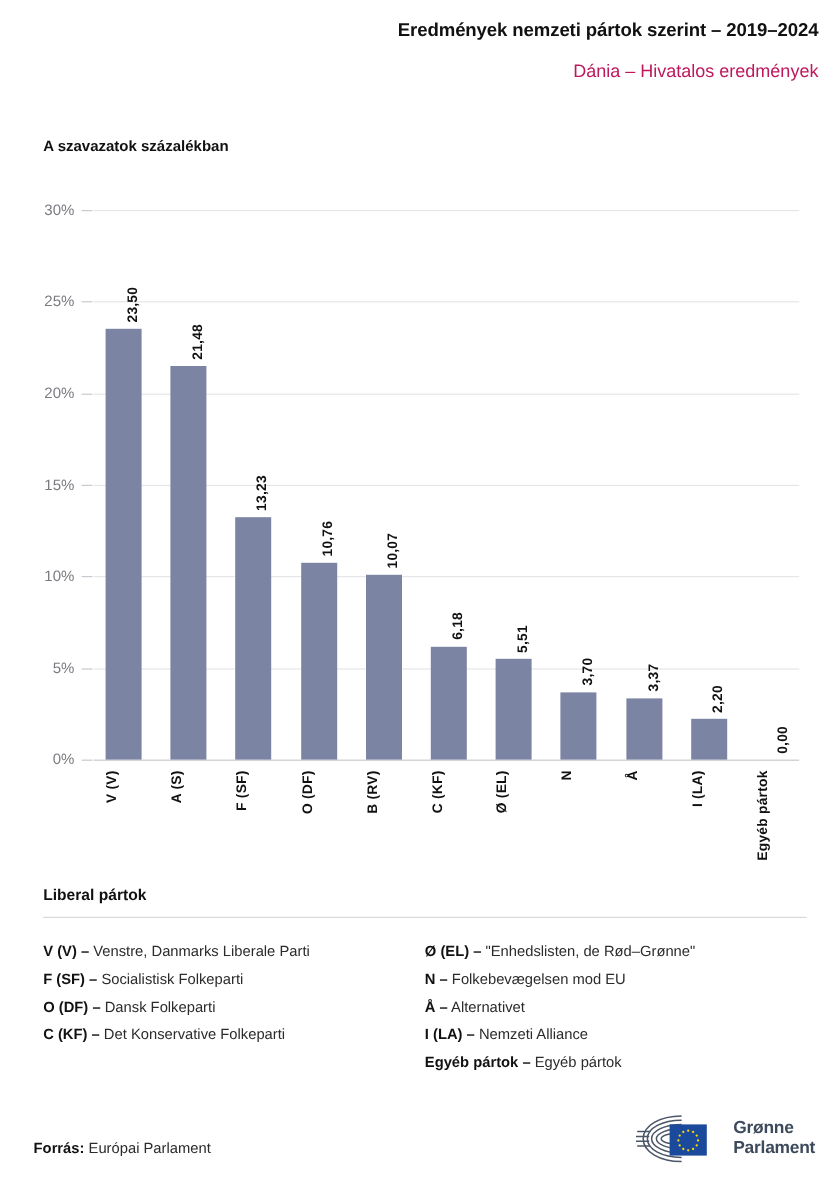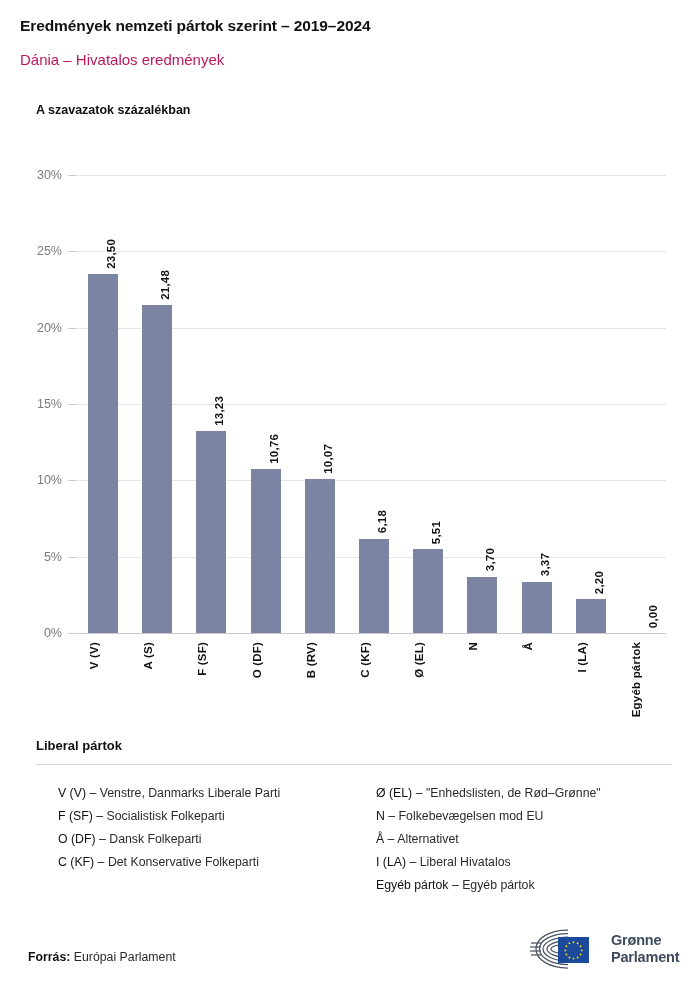--- a/index.html
+++ b/index.html
@@ -12,44 +12,45 @@
     background: #ffffff;
     font-family: "Liberation Sans", sans-serif;
     color: #1a1a1a;
     position: relative;
     overflow: hidden;
   }
 
   
   .header {
     position: absolute;
-    left: 20px;
+    left: 32px;
     top: 16px;
     width: 650px;
+    text-align: right;
   }
   .chart-title {
     font-size: 15.5px;
     font-weight: bold;
     color: #111111;
     letter-spacing: -0.1px;
     margin: 0;
     line-height: 20px;
   }
   .chart-subtitle {
     font-size: 15px;
     font-weight: normal;
     color: #be185d;
     margin: 0;
     padding-top: 14px;
     line-height: 20px;
   }
   .axis-caption {
     position: absolute;
     left: 36px;
-    top: 103px;
+    top: 115px;
     font-size: 12.5px;
     font-weight: bold;
     color: #111111;
   }
 
   
   .plot {
     position: absolute;
     left: 0;
     top: 0;
@@ -153,23 +154,22 @@
   .legend-col {
     width: 318px;
   }
   .legend-item {
     font-size: 12.3px;
     color: #2b2b2b;
     line-height: 23px;
     white-space: nowrap;
   }
   .legend-code {
-    font-weight: normal;
-    color: #111111;
-    margin-left: 22px;
+    font-weight: bold;
+    color: #111111;
   }
 
   
   .source {
     position: absolute;
     left: 28px;
     top: 950px;
     font-size: 12.3px;
     color: #2b2b2b;
   }
@@ -304,21 +304,21 @@
       <div class="legend-col">
         <div class="legend-item"><span class="legend-code">V (V) –</span><span> Venstre, Danmarks Liberale Parti</span></div>
         <div class="legend-item"><span class="legend-code">F (SF) –</span><span> Socialistisk Folkeparti</span></div>
         <div class="legend-item"><span class="legend-code">O (DF) –</span><span> Dansk Folkeparti</span></div>
         <div class="legend-item"><span class="legend-code">C (KF) –</span><span> Det Konservative Folkeparti</span></div>
       </div>
       <div class="legend-col">
         <div class="legend-item"><span class="legend-code">Ø (EL) –</span><span> "Enhedslisten, de Rød–Grønne"</span></div>
         <div class="legend-item"><span class="legend-code">N –</span><span> Folkebevægelsen mod EU</span></div>
         <div class="legend-item"><span class="legend-code">Å –</span><span> Alternativet</span></div>
-        <div class="legend-item"><span class="legend-code">I (LA) –</span><span> Liberal Hivatalos</span></div>
+        <div class="legend-item"><span class="legend-code">I (LA) –</span><span> Nemzeti Alliance</span></div>
         <div class="legend-item"><span class="legend-code">Egyéb pártok –</span><span> Egyéb pártok</span></div>
       </div>
     </div>
 </div>
 
 <div class="source">
   <span class="source-label">Forrás:</span>
   <span>Európai Parlament</span>
 </div>
 

